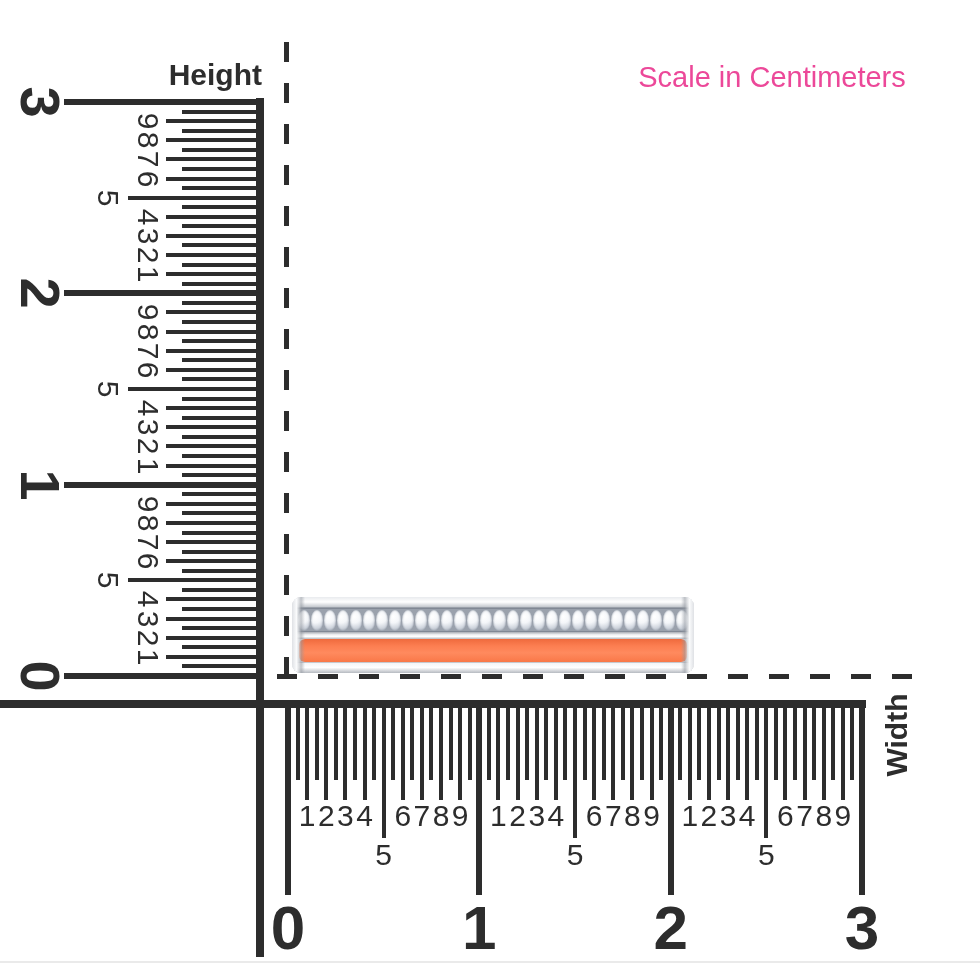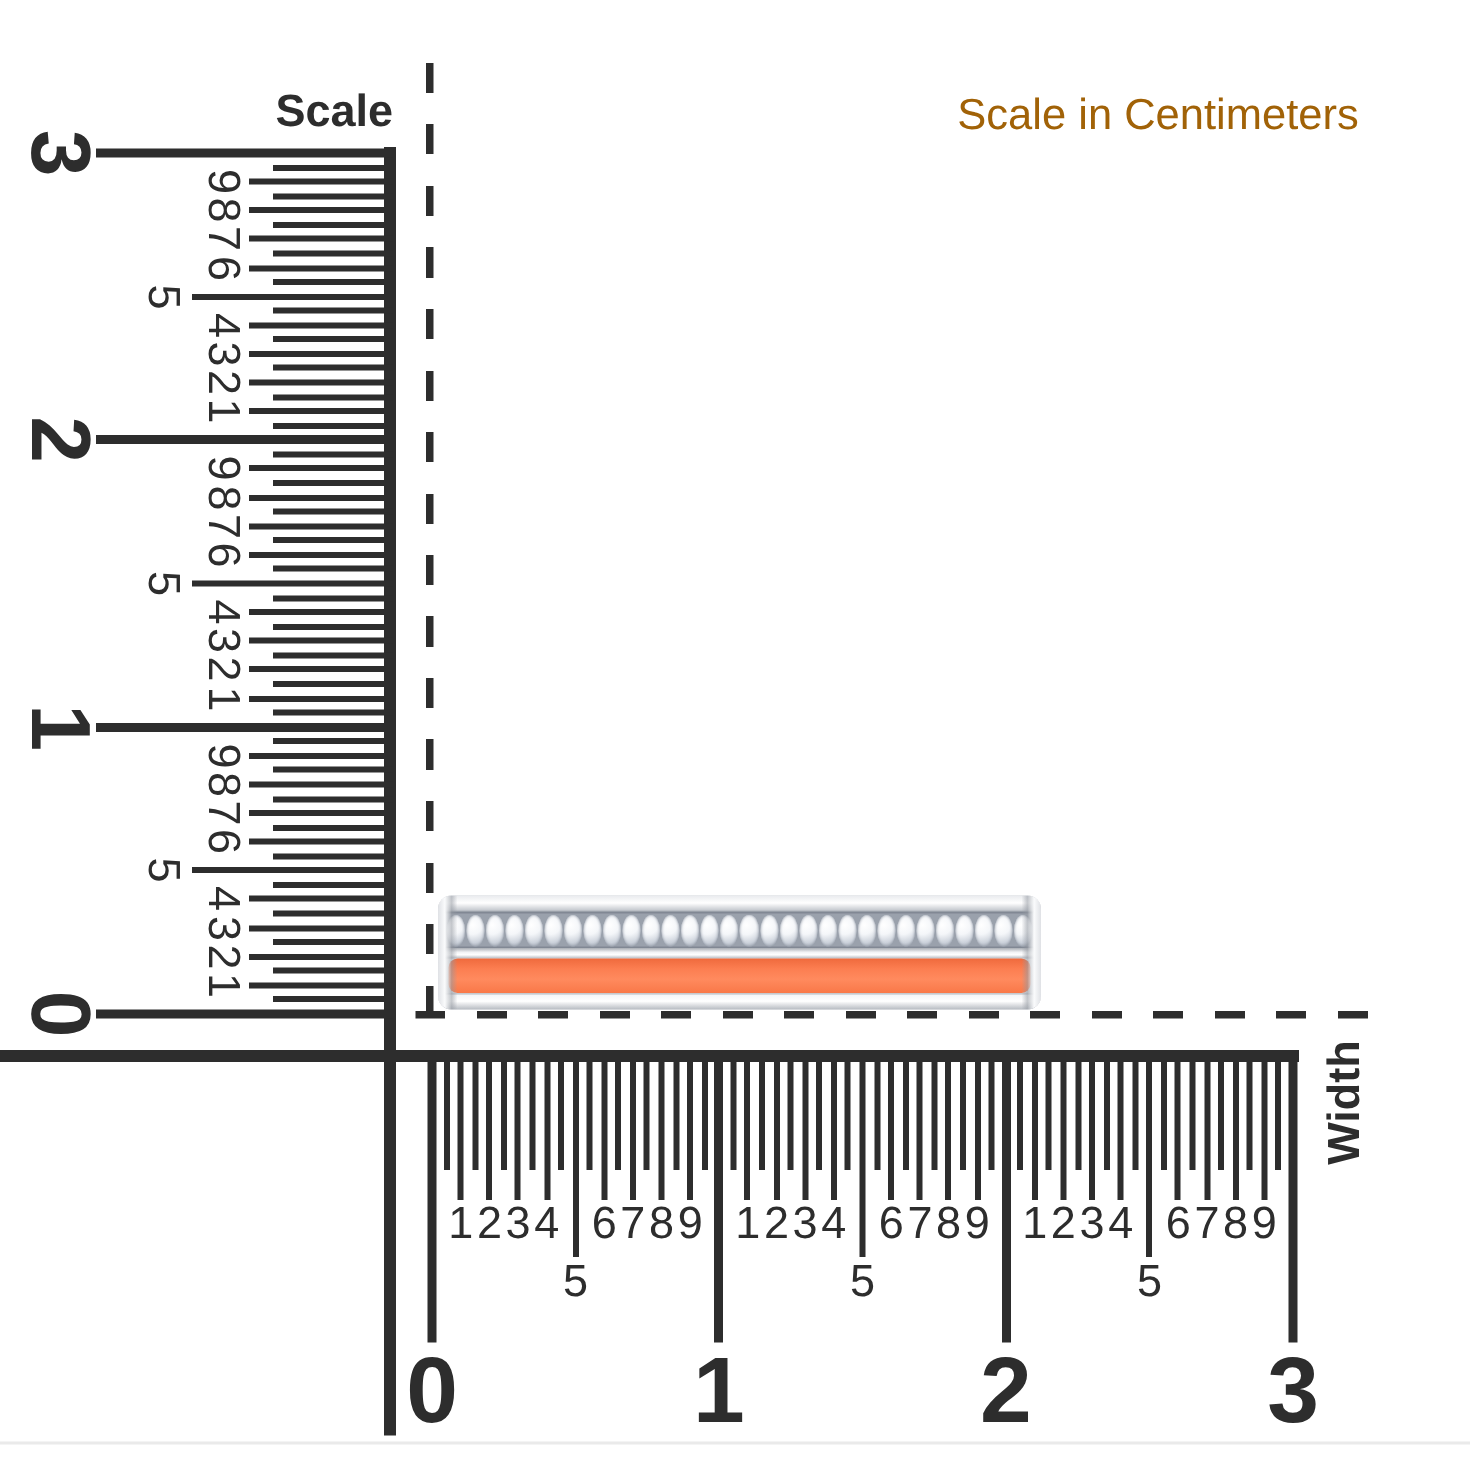--- a/index.html
+++ b/index.html
@@ -14,21 +14,21 @@
   .num{
     position:absolute;display:flex;align-items:center;justify-content:center;
     color:var(--ink);font-weight:700;line-height:1;
   }
   .num-big{font-size:56px;}
   .num-big-h{font-size:62px;}
   .num-sm{font-size:30px;font-weight:400;}
   .rot90{transform:rotate(90deg);}
   .rotm90{transform:rotate(-90deg);}
   .ruler-title{position:absolute;color:var(--ink);font-weight:700;font-size:30px;line-height:1;}
-  .note{position:absolute;color:#a16207;font-size:29px;line-height:1;}
+  .note{position:absolute;color:#ec4899;font-size:29px;line-height:1;}
   .sku{position:absolute;color:#1b1b1b;font-size:40px;line-height:1;}
   .dash-v{
     position:absolute;left:284px;top:42px;width:5px;height:648px;
     background:repeating-linear-gradient(180deg,var(--ink) 0 20px,transparent 20px 41px);
   }
   .dash-h{
     position:absolute;left:277px;top:674px;width:644px;height:5px;
     background:repeating-linear-gradient(90deg,var(--ink) 0 20px,transparent 20px 41px);
   }
   
@@ -59,21 +59,21 @@
     background:linear-gradient(90deg,#dfe1e5 0%,#fafbfc 35%,rgba(148,153,161,0.55) 70%,rgba(255,255,255,0) 100%);}
   .ring-edge.right{right:0;
     background:linear-gradient(270deg,#dfe1e5 0%,#fafbfc 35%,rgba(148,153,161,0.55) 70%,rgba(255,255,255,0) 100%);}
   .photo-edge{position:absolute;left:0;top:961px;width:980px;height:2px;background:#d9d9d9;opacity:.55;}
 </style>
 </head>
 <body>
 
 <div id="canvas" style="--ink: #2d2d2d; --enamel: #fc7e51;">
 
-  <div class="ruler-title" style="left:150px;top:60px;width:112px;text-align:right;">Scale</div>
+  <div class="ruler-title" style="left:150px;top:60px;width:112px;text-align:right;">Height</div>
 
   <div class="note" style="left:622px;top:63px;width:300px;text-align:center;">Scale in Centimeters</div>
 
   <div class="dash-v"></div>
   <div class="dash-h"></div>
 
   <div id="height-ruler" class="abs" style="left:0;top:0;width:980px;height:980px;">
       <div class="axis" style="left: 256px; top: 98px; width: 8px; height: 859px;"></div>
       <div class="tick" style="left: 64px; top: 99px; width: 198px; height: 6px;"></div>
       <div class="num num-big rot90" style="left: 11px; top: 72px; width: 58px; height: 60px;">3</div>

